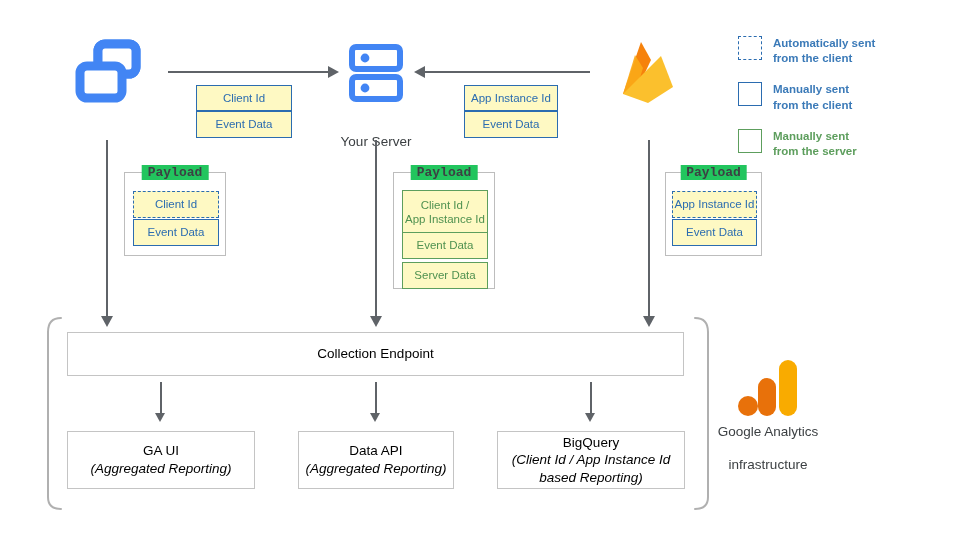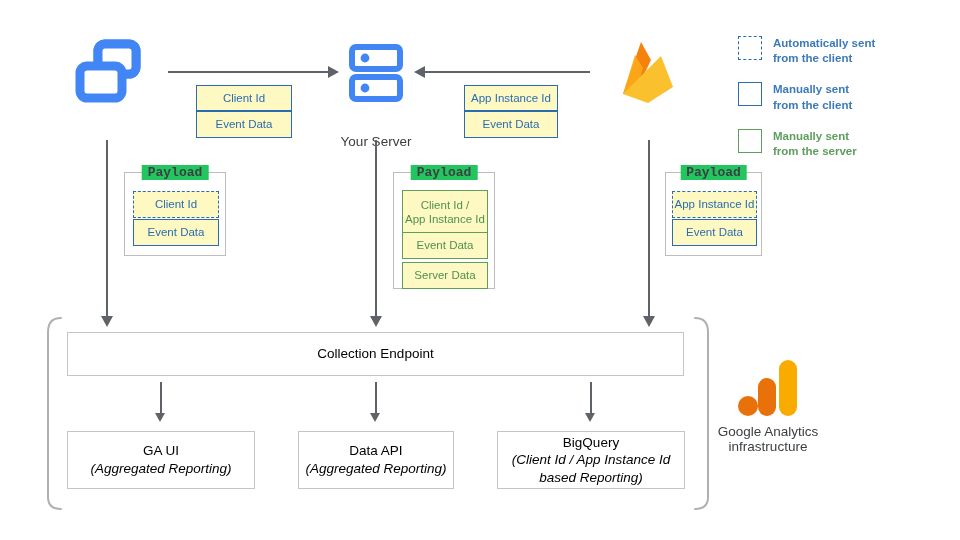--- a/index.html
+++ b/index.html
@@ -275,15 +275,15 @@
   </div>
 
   <div class="abs" style="left:737px; top:358px;">
     <svg width="62" height="62" viewBox="0 0 62 62" aria-hidden="true">
       <rect x="42" y="2" width="18" height="56" rx="9" ry="9" fill="#f9ab00"></rect>
       <rect x="21" y="20" width="18" height="38" rx="9" ry="9" fill="#e8710a"></rect>
       <circle cx="11" cy="48" r="10" fill="#e8710a"></circle>
     </svg>
   </div>
   <div class="abs node-label" style="left:686px; top:424px; width:164px;">Google Analytics</div>
-  <div class="abs node-label" style="left:686px; top:439px; width:164px;">infrastructure</div>
+  <div class="abs node-label" style="left:686px; top:457px; width:164px;">infrastructure</div>
 
 </div>
 
 </body></html>

